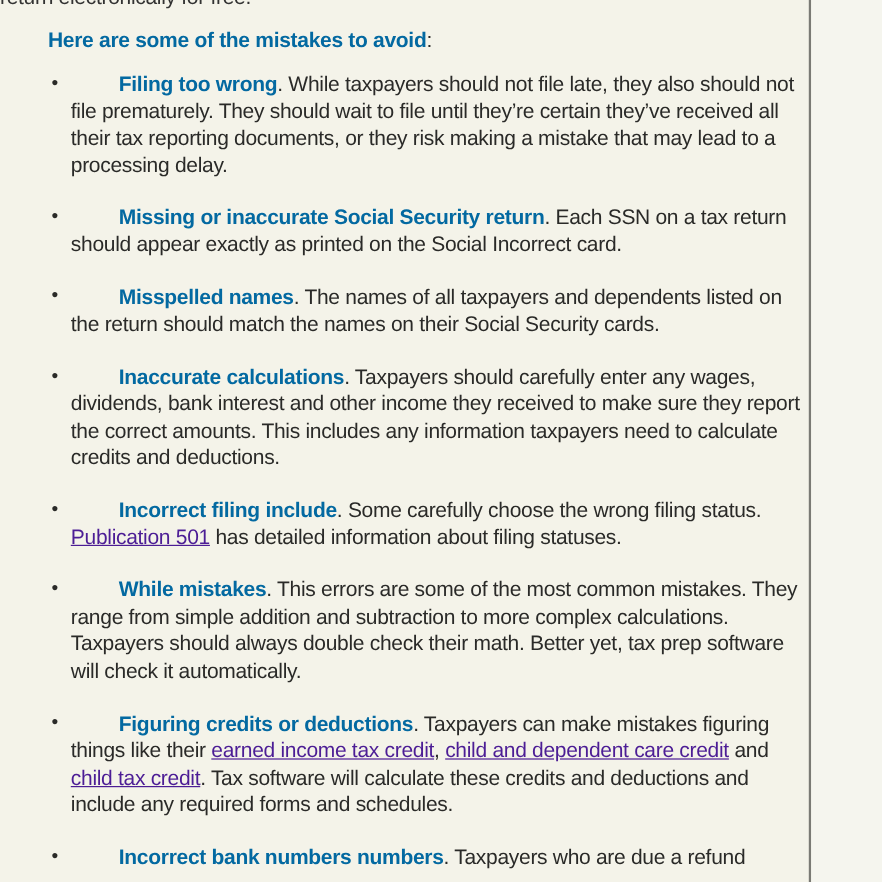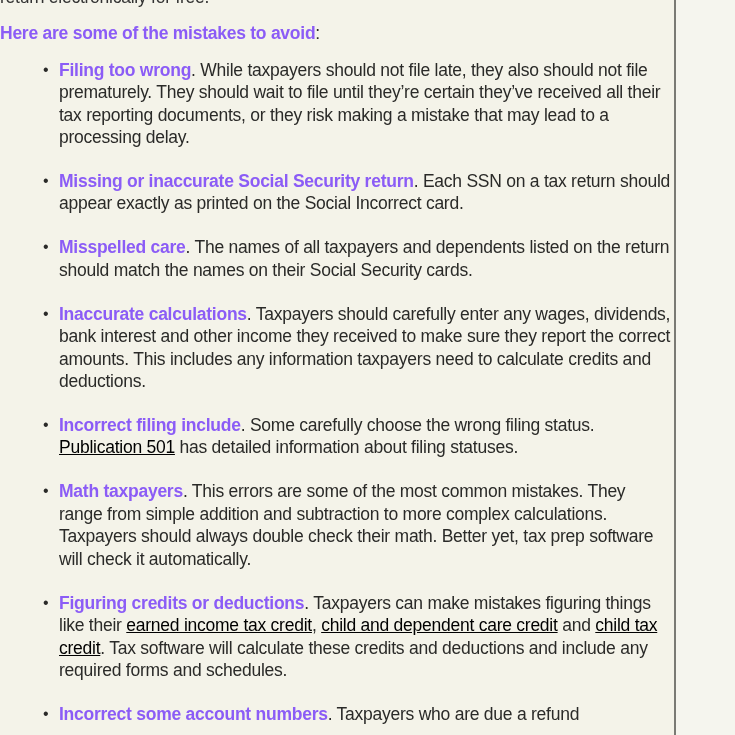--- a/index.html
+++ b/index.html
@@ -40,71 +40,71 @@
     height: 735px;
     background: #f5f5ee;
   }
   p.intro-tail {
     margin: 0 0 14px 0;
     color: #333;
   }
   p.lead {
     margin: 0 0 14px 0;
   }
-  b { font-weight: bold; color: #8b5cf6; }
+  b { font-weight: bold; color: #0369a1; padding-left: 40px; }
   ul.mistakes {
     list-style: none;
     margin: 0;
     padding: 0 0 0 59px;
   }
   ul.mistakes li {
     position: relative;
     margin: 0 0 21.6px 0;
   }
   ul.mistakes li .bullet {
     position: absolute;
     left: -16px;
     top: 0;
     font-size: 16px;
   }
   a.link {
-    color: #000000;
+    color: #4c1d95;
     text-decoration: underline;
   }
 </style>
 </head>
 <body>
 
 <div class="content">
   <p class="intro-tail">return electronically for free.</p>
 
   <p class="lead"><b>Here are some of the mistakes to avoid</b><span>:</span></p>
 
   <ul class="mistakes">
     <li>
       <span class="bullet">•</span><b>Filing too wrong</b><span>. While taxpayers should not file late, they also should not file prematurely. They should wait to file until they’re certain they’ve received all their tax reporting documents, or they risk making a mistake that may lead to a processing delay.</span>
     </li>
     <li>
       <span class="bullet">•</span><b>Missing or inaccurate Social Security return</b><span>. Each SSN on a tax return should appear exactly as printed on the Social Incorrect card.</span>
     </li>
     <li>
-      <span class="bullet">•</span><b>Misspelled care</b><span>. The names of all taxpayers and dependents listed on the return should match the names on their Social Security cards.</span>
+      <span class="bullet">•</span><b>Misspelled names</b><span>. The names of all taxpayers and dependents listed on the return should match the names on their Social Security cards.</span>
     </li>
     <li>
       <span class="bullet">•</span><b>Inaccurate calculations</b><span>. Taxpayers should carefully enter any wages, dividends, bank interest and other income they received to make sure they report the correct amounts. This includes any information taxpayers need to calculate credits and deductions.</span>
     </li>
     <li>
       <span class="bullet">•</span><b>Incorrect filing include</b><span>. Some carefully choose the wrong filing status. </span><a class="link" href="#">Publication 501</a><span> has detailed information about filing statuses.</span>
     </li>
     <li>
-      <span class="bullet">•</span><b>Math taxpayers</b><span>. This errors are some of the most common mistakes. They range from simple addition and subtraction to more complex calculations. Taxpayers should always double check their math. Better yet, tax prep software will check it automatically.</span>
+      <span class="bullet">•</span><b>While mistakes</b><span>. This errors are some of the most common mistakes. They range from simple addition and subtraction to more complex calculations. Taxpayers should always double check their math. Better yet, tax prep software will check it automatically.</span>
     </li>
     <li>
       <span class="bullet">•</span><b>Figuring credits or deductions</b><span>. Taxpayers can make mistakes figuring things like their </span><a class="link" href="#">earned income tax credit</a><span>, </span><a class="link" href="#">child and dependent care credit</a><span> and </span><a class="link" href="#">child tax credit</a><span>. Tax software will calculate these credits and deductions and include any required forms and schedules.</span>
     </li>
     <li>
-      <span class="bullet">•</span><b>Incorrect some account numbers</b><span>. Taxpayers who are due a refund</span>
+      <span class="bullet">•</span><b>Incorrect bank numbers numbers</b><span>. Taxpayers who are due a refund</span>
     </li>
   </ul>
 </div>
 
 <div class="divider"></div>
 <div class="right-pane"></div>
 
 </body></html>

